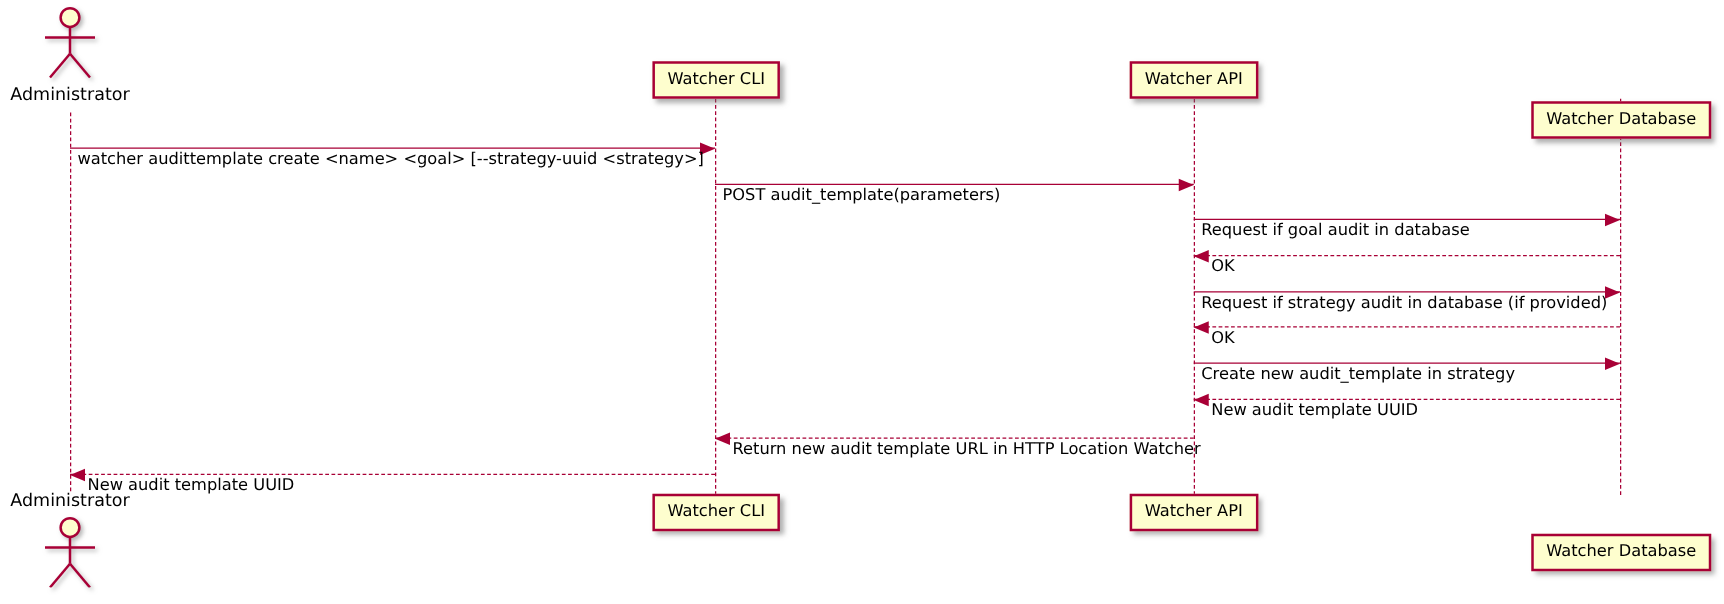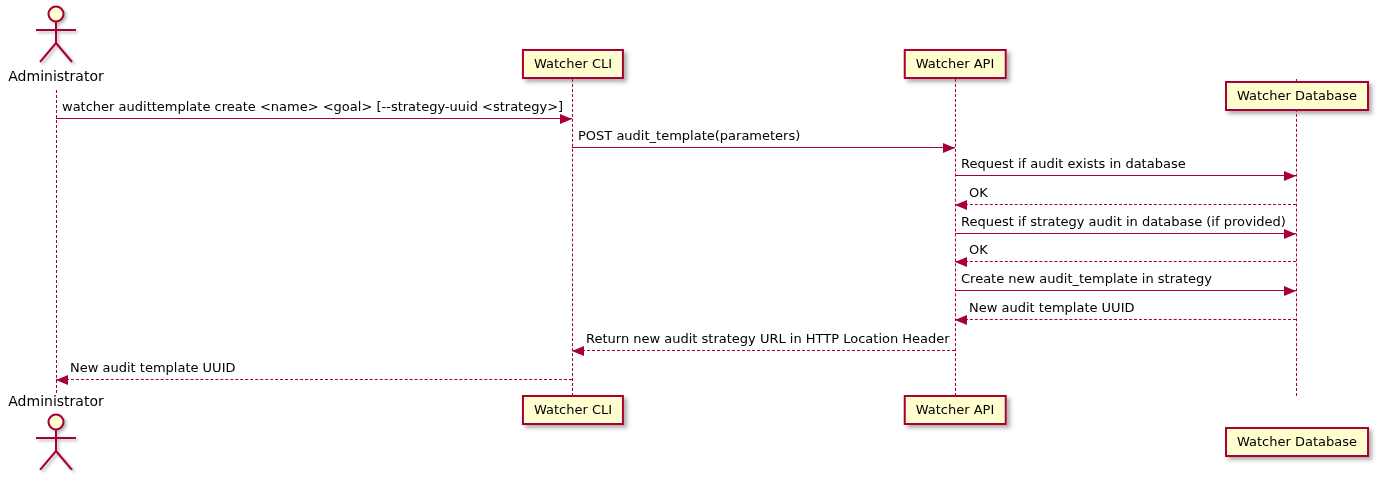--- a/index.html
+++ b/index.html
@@ -38,21 +38,21 @@
     font-size:14px;white-space:nowrap;color:var(--text);
   }
   .actor-label-top{top:68px;}
   .actor-label-bottom{top:393px;}
   .actor-figure{position:absolute;left:32px;width:48px;height:60px;filter:drop-shadow(2px 2px 1.5px rgba(110,110,110,0.5));}
   .actor-figure-top{top:5px;}
   .actor-figure-bottom{top:410px;}
   
   .msg-label{
     position:absolute;font-size:13px;height:16px;line-height:16px;
-    white-space:nowrap;color:var(--text);
+    white-space:nowrap;color:var(--text);margin-top:21px;
   }
   .msg-line{position:absolute;height:0;}
   .msg-line.solid{border-top:1px solid var(--line);}
   .msg-line.dashed{border-top:1px dashed var(--line);}
   .arrowhead{position:absolute;width:0;height:0;border-top:5px solid transparent;border-bottom:5px solid transparent;}
   .arrowhead.right{border-left:12px solid var(--line);}
   .arrowhead.left{border-right:12px solid var(--line);}
 </style>
 </head>
 <body>
@@ -92,36 +92,36 @@
 
   <div id="messages-layer">
       <div class="msg-line solid" style="left: 56px; top: 118px; width: 516px;"></div>
       <div class="arrowhead right" style="top: 114px; left: 560px;"></div>
       <div class="msg-label" style="top: 99px; left: 62px;">watcher audittemplate create &lt;name&gt; &lt;goal&gt; [--strategy-uuid &lt;strategy&gt;]</div>
       <div class="msg-line solid" style="left: 572px; top: 147px; width: 383px;"></div>
       <div class="arrowhead right" style="top: 143px; left: 943px;"></div>
       <div class="msg-label" style="top: 128px; left: 578px;">POST audit_template(parameters)</div>
       <div class="msg-line solid" style="left: 955px; top: 175px; width: 341px;"></div>
       <div class="arrowhead right" style="top: 171px; left: 1284px;"></div>
-      <div class="msg-label" style="top: 156px; left: 961px;">Request if audit exists in database</div>
+      <div class="msg-label" style="top: 156px; left: 961px;">Request if goal audit in database</div>
       <div class="msg-line dashed" style="left: 955px; top: 204px; width: 341px;"></div>
       <div class="arrowhead left" style="top: 200px; left: 955px;"></div>
       <div class="msg-label" style="top: 185px; left: 969px;">OK</div>
       <div class="msg-line solid" style="left: 955px; top: 233px; width: 341px;"></div>
       <div class="arrowhead right" style="top: 229px; left: 1284px;"></div>
       <div class="msg-label" style="top: 214px; left: 961px;">Request if strategy audit in database (if provided)</div>
       <div class="msg-line dashed" style="left: 955px; top: 261px; width: 341px;"></div>
       <div class="arrowhead left" style="top: 257px; left: 955px;"></div>
       <div class="msg-label" style="top: 242px; left: 969px;">OK</div>
       <div class="msg-line solid" style="left: 955px; top: 290px; width: 341px;"></div>
       <div class="arrowhead right" style="top: 286px; left: 1284px;"></div>
       <div class="msg-label" style="top: 271px; left: 961px;">Create new audit_template in strategy</div>
       <div class="msg-line dashed" style="left: 955px; top: 319px; width: 341px;"></div>
       <div class="arrowhead left" style="top: 315px; left: 955px;"></div>
       <div class="msg-label" style="top: 300px; left: 969px;">New audit template UUID</div>
       <div class="msg-line dashed" style="left: 572px; top: 350px; width: 383px;"></div>
       <div class="arrowhead left" style="top: 346px; left: 572px;"></div>
-      <div class="msg-label" style="top: 331px; left: 586px;">Return new audit strategy URL in HTTP Location Header</div>
+      <div class="msg-label" style="top: 331px; left: 586px;">Return new audit template URL in HTTP Location Watcher</div>
       <div class="msg-line dashed" style="left: 56px; top: 379px; width: 516px;"></div>
       <div class="arrowhead left" style="top: 375px; left: 56px;"></div>
       <div class="msg-label" style="top: 360px; left: 70px;">New audit template UUID</div>
     </div>
 </div>
 
 </body></html>

